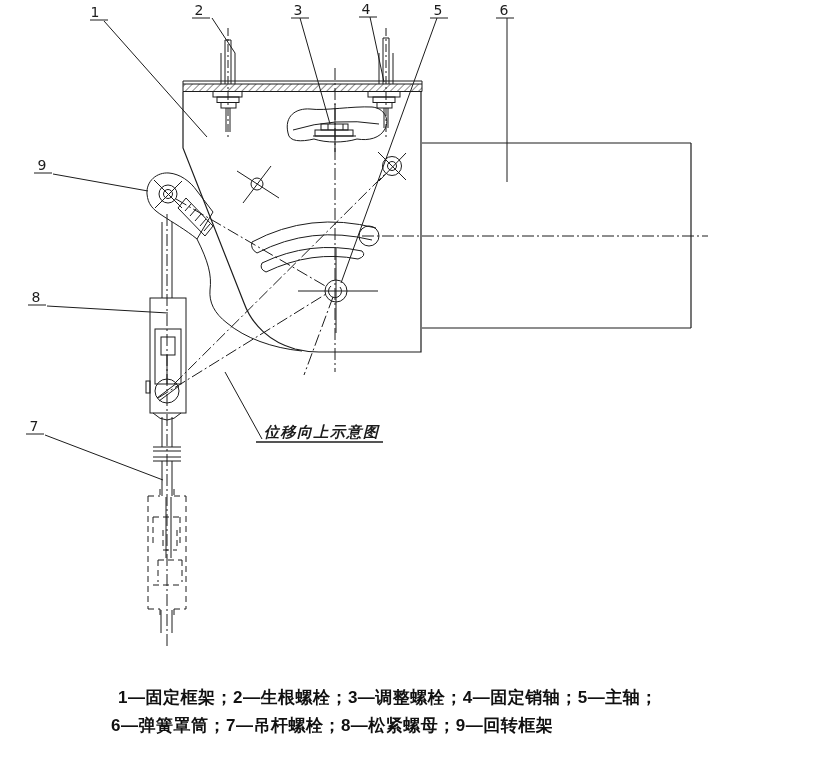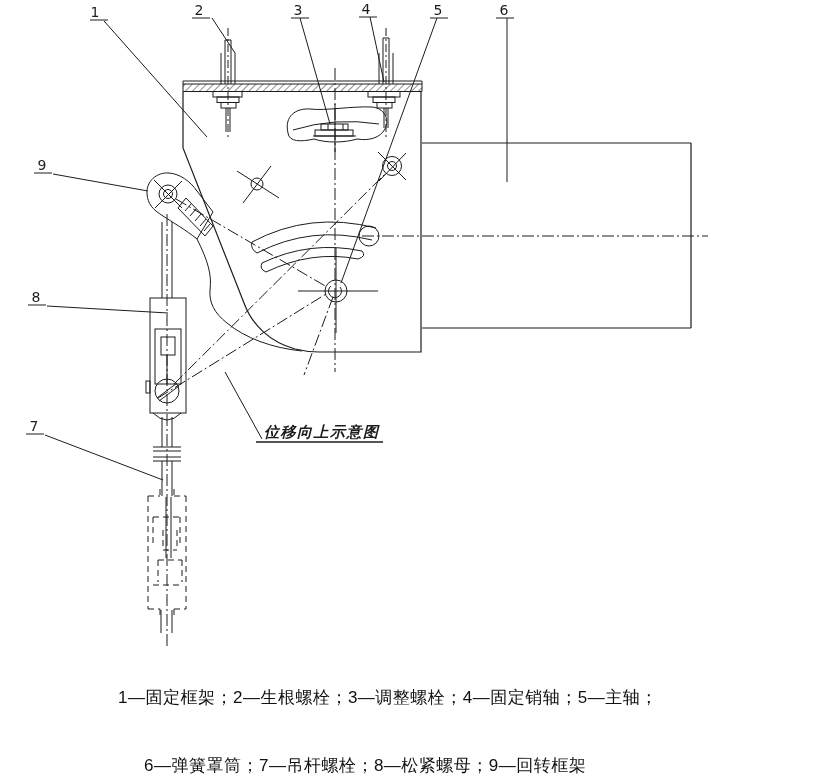--- a/index.html
+++ b/index.html
@@ -1,22 +1,22 @@
 <!DOCTYPE html>
 <html><head>
 <meta charset="utf-8">
 <style>
   html,body{margin:0;padding:0;background:#ffffff;}
   .page{position:relative;width:819px;height:782px;background:#ffffff;overflow:hidden;
         font-family:"Liberation Sans", sans-serif;color:#1c1c1c;}
   .drawing{position:absolute;left:0;top:0;}
-  .caption{position:absolute;color:#111;font-weight:normal;
+  .caption{position:absolute;color:#111;font-weight:bold;
            font-family:"Liberation Sans", sans-serif;letter-spacing:0.5px;}
   .cap-line1{left:118px;top:686px;font-size:17px;}
-  .cap-line2{left:144px;top:714px;font-size:17px;margin-top:40px;}
+  .cap-line2{left:111px;top:714px;font-size:17px;}
   .cap-title{left:243px;top:741px;font-size:20px;letter-spacing:1px;}
   svg text.callout{font-family:"DejaVu Sans", sans-serif;font-size:14px;fill:#1c1c1c;}
   svg text.note{font-family:"DejaVu Sans", sans-serif;font-size:15px;font-style:italic;
                 font-weight:bold;fill:#1c1c1c;letter-spacing:1.5px;}
 </style>
 </head>
 <body>
 
 <div class="page">
 

